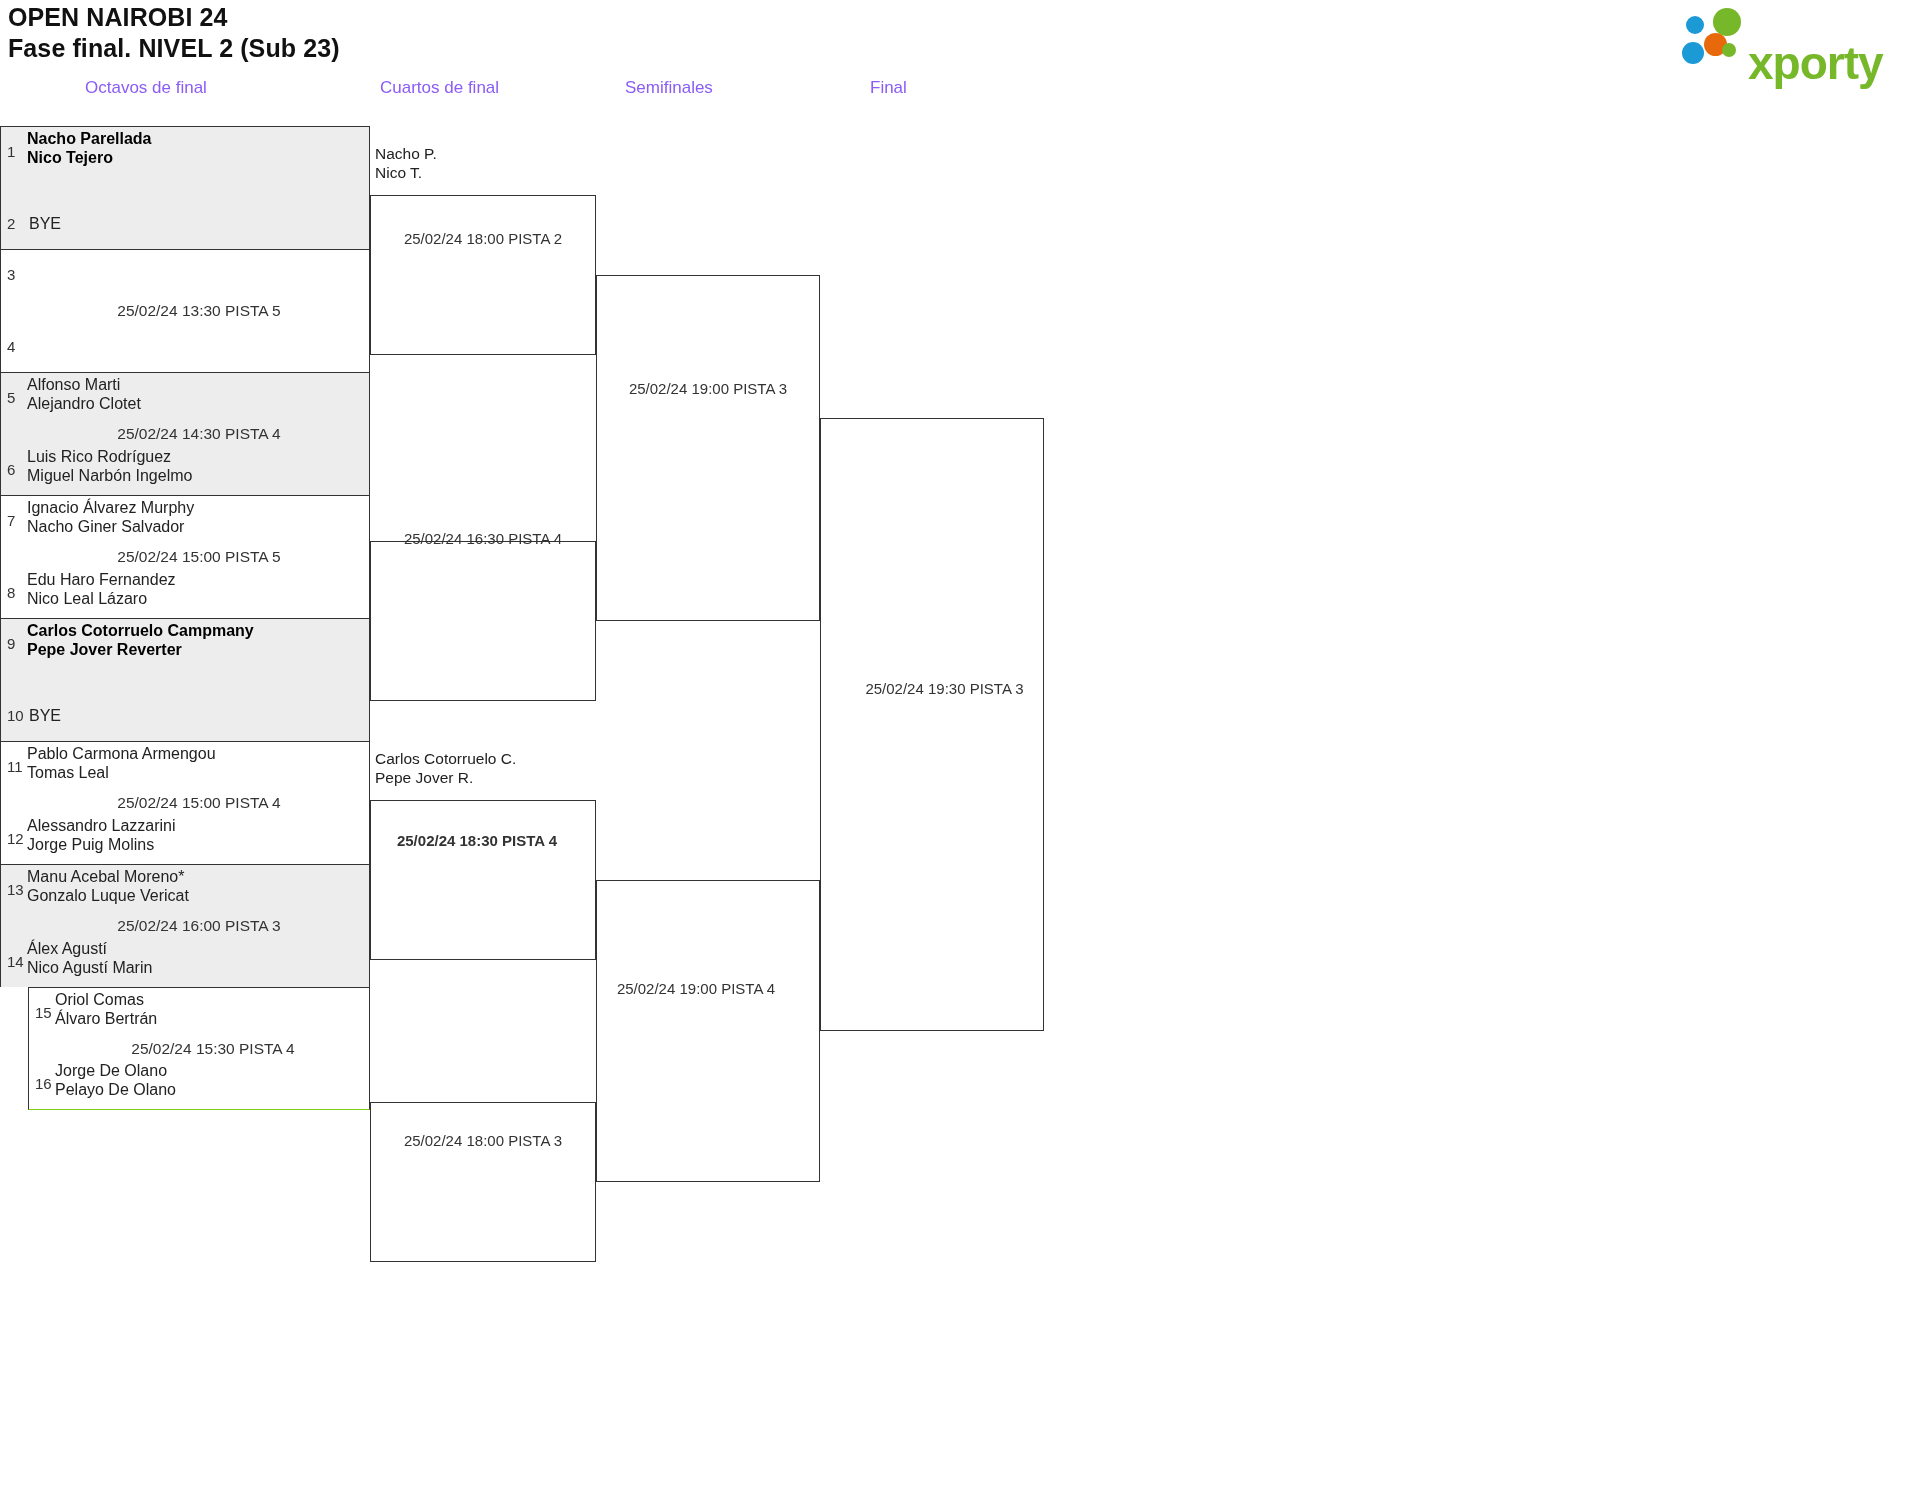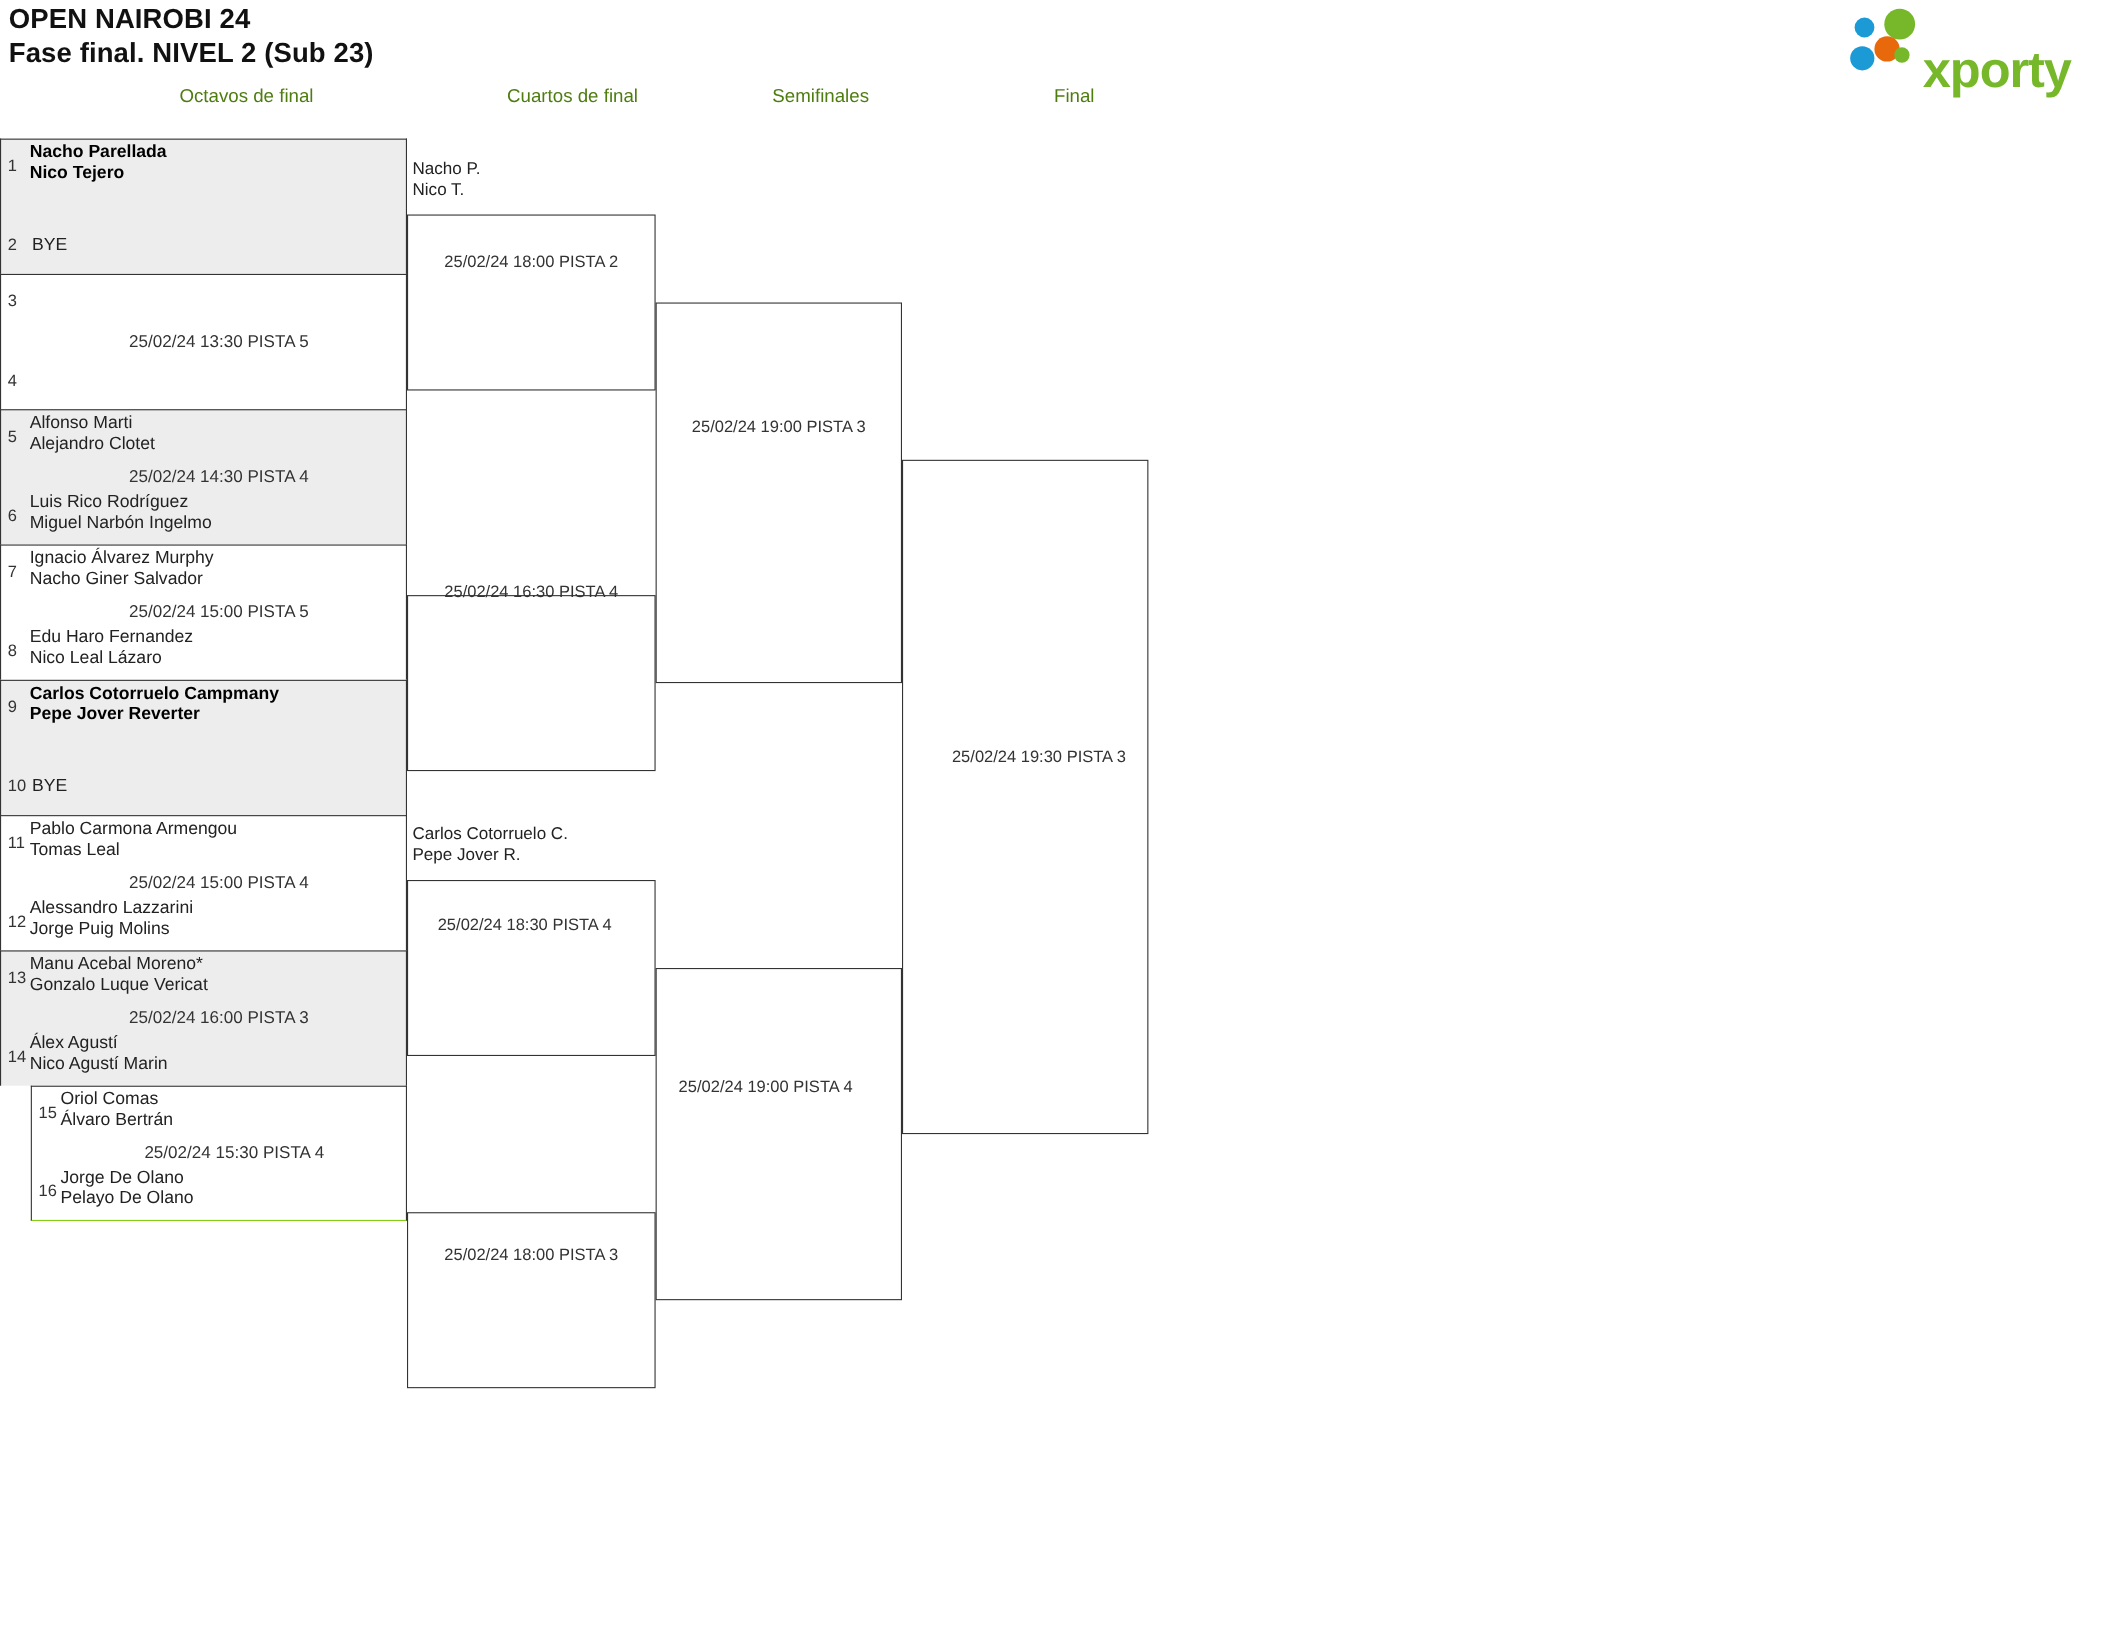--- a/index.html
+++ b/index.html
@@ -65,23 +65,23 @@
     color: #76b82a;
     letter-spacing: -1px;
     line-height: 56px;
     margin-top: 30px;
   }
 
   
   .round-header {
     position: absolute;
     font-size: 17px;
-    color: #4d7c0f;
-    white-space: nowrap;
-    text-align: right;
+    color: #8b5cf6;
+    white-space: nowrap;
+    text-align: left;
   }
 
   
   #r1 {
     position: absolute;
     left: 0px;
     top: 126px;
     width: 370px;
   }
   .r1-match {
@@ -338,21 +338,21 @@
   <div class="bracket-label" style="left:370px; top:230px; width:226px;">25/02/24 18:00 PISTA 2</div>
 
   <div class="bracket-box" style="left:370px; top:541px; width:226px; height:160px;"></div>
   <div class="bracket-label" style="left:370px; top:530px; width:226px;">25/02/24 16:30 PISTA 4</div>
 
   <div class="advancer" style="left:375px; top:749px;">
     <span>Carlos Cotorruelo C.</span><br>
     <span>Pepe Jover R.</span>
   </div>
   <div class="bracket-box" style="left:370px; top:800px; width:226px; height:160px;"></div>
-  <div class="bracket-label" style="left:370px; top:832px; width:214px;">25/02/24 18:30 PISTA 4</div>
+  <div class="bracket-label" style="left:370px; top:832px; width:214px;font-weight:bold;">25/02/24 18:30 PISTA 4</div>
 
   <div class="bracket-box" style="left:370px; top:1102px; width:226px; height:160px;"></div>
   <div class="bracket-label" style="left:370px; top:1132px; width:226px;">25/02/24 18:00 PISTA 3</div>
 
   <div class="bracket-box" style="left:596px; top:275px; width:224px; height:346px;"></div>
   <div class="bracket-label" style="left:596px; top:380px; width:224px;">25/02/24 19:00 PISTA 3</div>
 
   <div class="bracket-box" style="left:596px; top:880px; width:224px; height:302px;"></div>
   <div class="bracket-label" style="left:596px; top:980px; width:200px;">25/02/24 19:00 PISTA 4</div>
 

